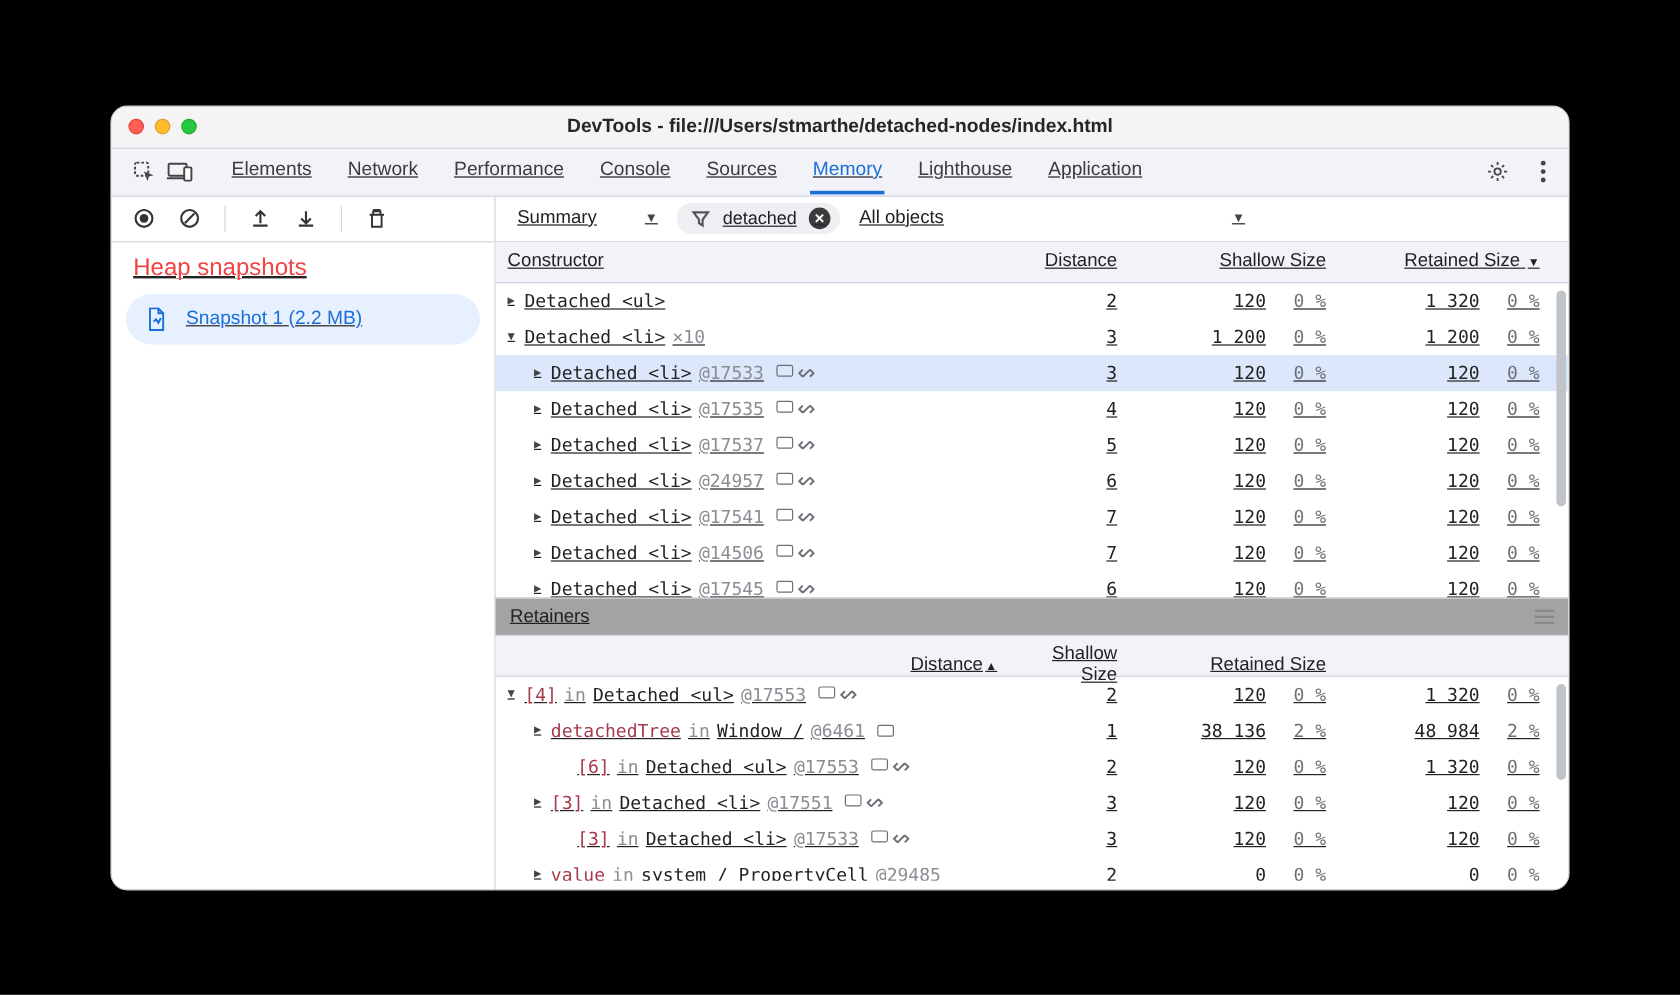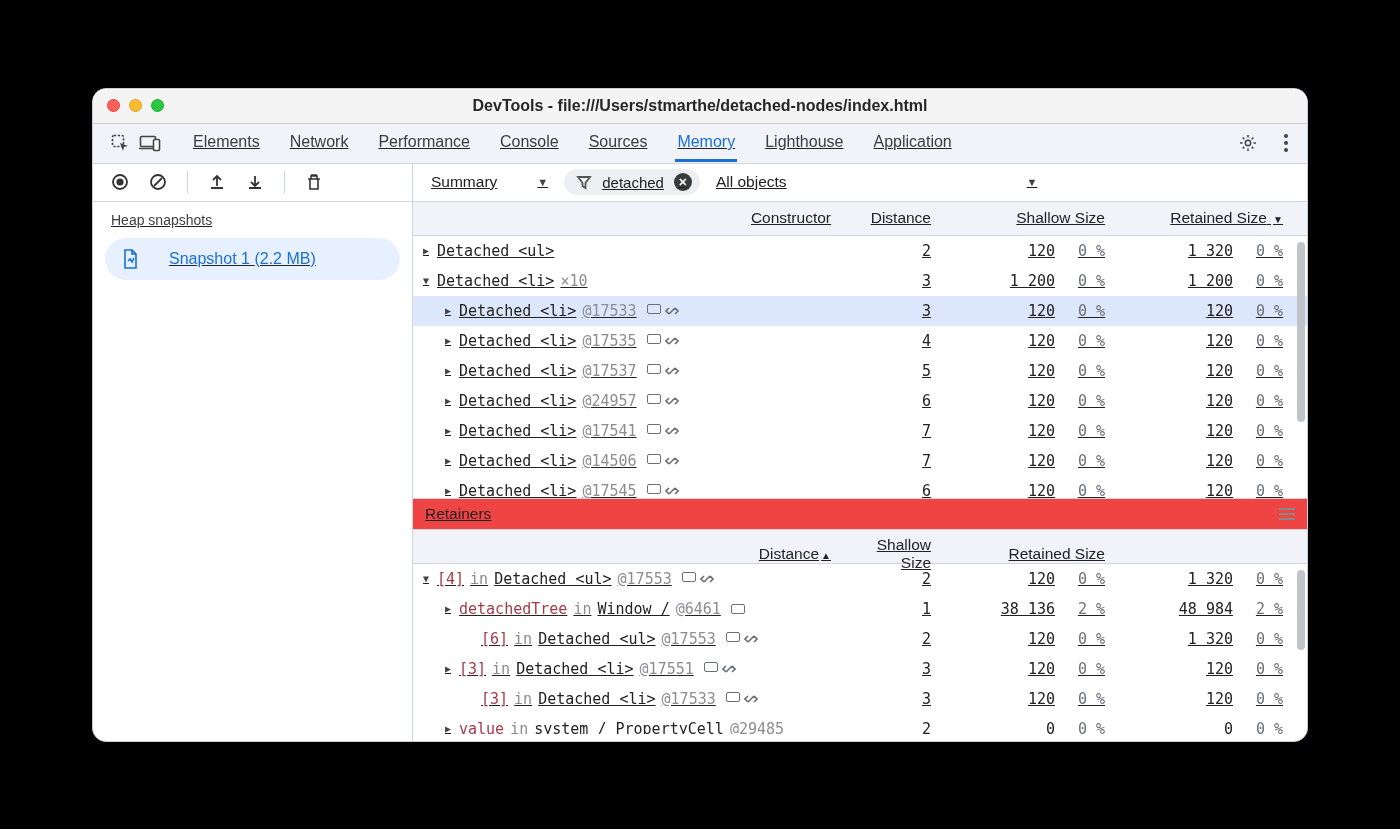--- a/index.html
+++ b/index.html
@@ -125,25 +125,25 @@
     width: 320px;
     border-right: 1px solid #d0d5dc;
     display: flex; flex-direction: column;
     font-size: 16px;
   }
   .side-row {
     display: flex; align-items: center; gap: 14px;
     padding: 12px 18px;
   }
   .side-section {
-    padding: 10px 18px 4px; font-size: 14px; color: #404040;
+    padding: 10px 18px 4px; font-size: 20px; color: #ef4444;
   }
   .snapshot {
     margin: 6px 12px;
-    display: flex; align-items: center; gap: 28px;
+    display: flex; align-items: center; gap: 14px;
     padding: 10px 14px;
     border-radius: 24px;
     background: #e7f0fe;
     color: #1a6fd8;
   }
   .snapshot .meta { color: #1a6fd8; }
   
   .content {
     flex: 1; display: flex; flex-direction: column; min-width: 0;
     position: relative;
@@ -153,21 +153,21 @@
     grid-template-columns: 1fr 100px 174px 178px;
     align-items: center;
   }
   .thead {
     height: 34px;
     background: #f1f3f8;
     border-bottom: 1px solid #d0d5dc;
     padding-right: 14px;
     font-size: 15.5px;
   }
-  .thead .cell { padding: 6px 10px; text-align: right; }
+  .thead .cell { padding: 6px 10px; }
   .cell-right { text-align: right; }
   .sortmark { font-size: 10px; margin-left: 2px; }
   .tbody {
     overflow: hidden;
     font-family: ui-monospace, SFMono-Regular, Menlo, Consolas, monospace;
     font-size: 15px;
     position: relative;
   }
   .scroll-thumb {
     position: absolute; right: 2px; top: 6px; width: 8px; border-radius: 5px;
@@ -186,21 +186,21 @@
   .numcell .pct { width: 50px; text-align: right; color: #6b6f76; }
   .tree { display: flex; align-items: center; gap: 6px; }
   .disclose { font-size: 10px; width: 10px; color: #444; display:inline-block; text-align:center; }
   .dim { color: #8a8d93; }
   .brack { color: #a53a4a; }
   .prop  { color: #a53a4a; }
   .ticons { display: inline-flex; gap: 4px; color: #6b6f76; margin-left: 4px;}
   .sqico { width: 14px; height: 10px; border: 1.6px solid #6b6f76; border-radius: 2px; display:inline-block; }
   .panel-sep {
     height: 32px;
-    background: #ef4444;
+    background: #a3a3a3;
     border-top: 1px solid #d0d5dc;
     border-bottom: 1px solid #d0d5dc;
     display: flex; align-items: center; justify-content: space-between;
     padding: 0 12px;
     font-family: -apple-system, sans-serif;
     font-size: 15.5px;
   }
   .panel-sep .menu-icon { color: #888; }
   svg { display: block; }
 </style>

